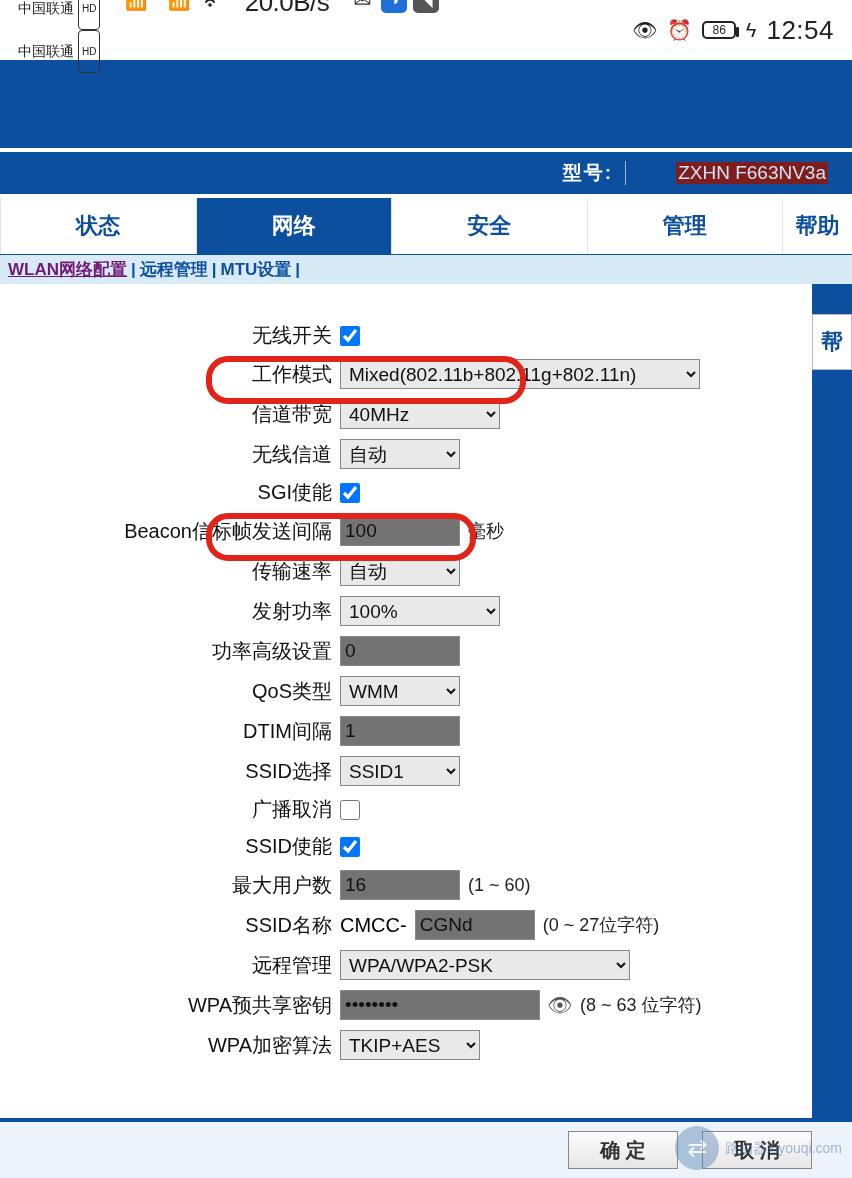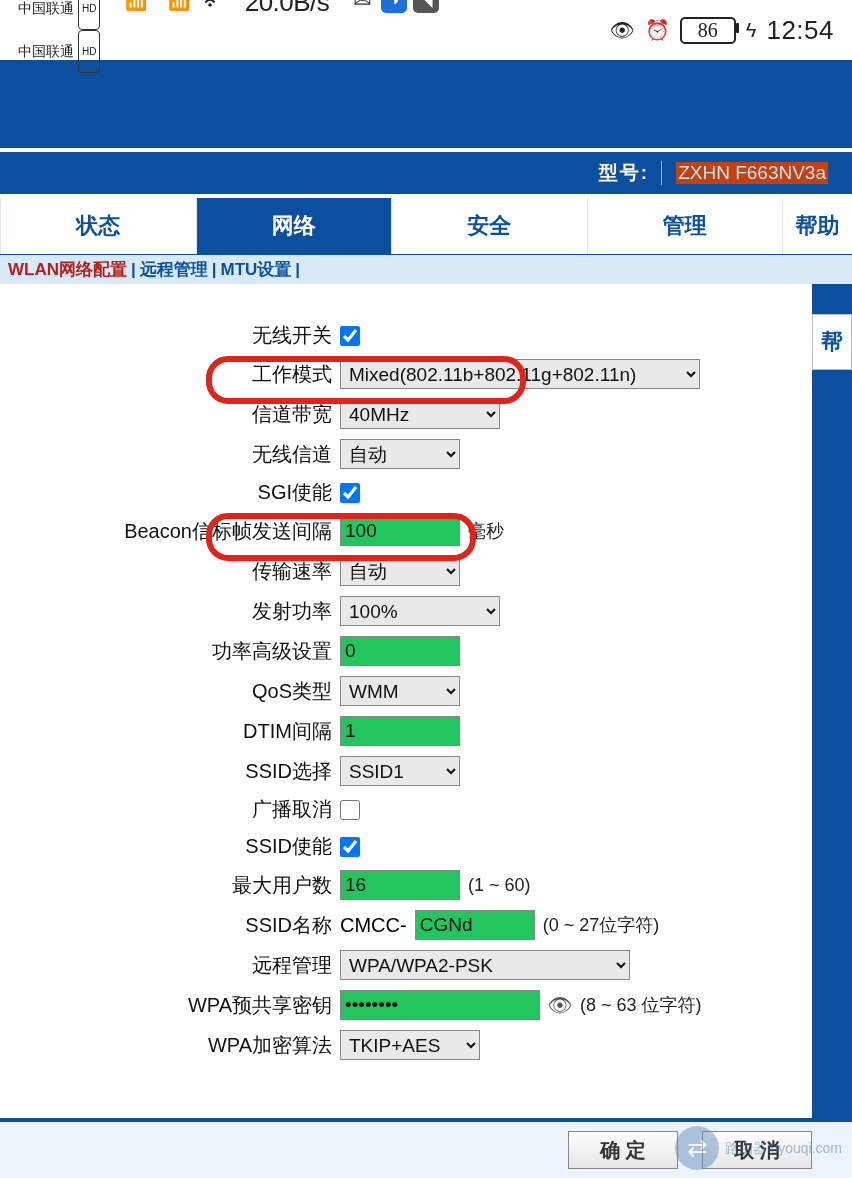--- a/index.html
+++ b/index.html
@@ -13,56 +13,56 @@
   .carrier-row { display:flex; align-items:center; gap:4px; }
   .hd-badge { border:1.5px solid #333; border-radius:4px; font-size:10px; padding:15px 3px; line-height:1.1; }
   .sig-icons { display:flex; align-items:flex-end; gap:6px; font-size:18px;}
   .speed { font-size:26px; margin-left:12px; letter-spacing:-0.5px; }
   .status-mid-icons { display:flex; align-items:center; gap:6px; margin-left:10px; }
   .mid-icon { width:26px; height:26px; border-radius:5px; display:flex; align-items:center; justify-content:center; font-size:16px; color:#fff;}
   .mid-icon.blue { background:#1e6fd6; }
   .mid-icon.gray { background:#555; }
   .mid-icon.wechat { font-size:22px; color:#333; background:transparent;}
   .status-right { margin-left:auto; display:flex; align-items:center; gap:10px; font-size:20px; }
-  .battery-box { border:2px solid #222; border-radius:5px; padding:0 16px; font-size:20px; position:relative;font-family:Liberation Serif, serif;}
+  .battery-box { border:2px solid #222; border-radius:5px; padding:0 8px; font-size:12px; position:relative;}
   .battery-box::after{content:""; position:absolute; right:-5px; top:4px; width:3px; height:10px; background:#222; border-radius:1px;}
   .time { font-size:26px; letter-spacing:0.5px;}
 
   
   .header-block { height: 88px; background: #0b4f9e; }
   .model-bar { height: 46px; background:#0b4f9e; border-top:4px solid #fff; display:flex; align-items:center; justify-content:flex-end; color:#fff; font-size:19px; padding-right:24px; }
   .model-label { font-weight:bold; margin-right:12px; letter-spacing:2px;}
   .model-sep { width:1px; height:24px; background:rgba(255,255,255,0.6); margin-right:14px;}
-  .model-value-box { background:#c2410c; color:#cfe2f7; padding:0 2px;}
+  .model-value-box { background:#7f1d1d; color:#cfe2f7; padding:0 2px;margin-left:36px;}
 
   
   .main-tabs { display:flex; height:60px; border-top:4px solid #fff; }
   .main-tab { flex:1; display:flex; align-items:center; justify-content:center; font-size:22px; font-weight:bold; cursor:pointer; background:#fff; color:#0b4f9e; border-left:1px solid #dfe7ee;}
   .main-tab.active { background:#0b4f9e; color:#fff; }
   .main-tab.last { flex:0 0 70px; }
 
   
   .sub-tabs { height:30px; background:#d9eaf7; border-top:1px solid #0b4f9e; display:flex; align-items:center; padding-left:6px; font-size:17px; color:#0b4f9e; font-weight:bold;}
   .sub-tab { padding:0 2px; cursor:pointer;}
-  .sub-tab.active { color:#b91c1c; }
+  .sub-tab.active { color:#701a75;text-decoration:underline; }
   .sub-sep { color:#0b4f9e; padding:0 2px; }
 
   
   .content-wrap { display:flex; height: calc(1178px - 60px - 88px - 46px - 60px - 30px - 60px); }
   .content { flex:1; background:#fff; padding:38px 20px 10px 20px; overflow:auto; }
   .right-rail { width:40px; background:#0b4f9e; position:relative; }
   .help-tab { position:absolute; top:30px; left:0; width:40px; height:56px; background:#fff; border:1px solid #bbb; display:flex; align-items:center; justify-content:center; font-size:22px; font-weight:bold; color:#0b4f9e;}
 
   
   .form-row { display:flex; align-items:center; margin-bottom:10px; position:relative; }
   .form-label { width:320px; text-align:right; padding-right:8px; font-size:20px; color:#111; }
   .form-ctrl { display:flex; align-items:center; gap:8px; }
   select, input[type=text], input[type=password] { font-size:19px; padding:2px 4px; height:30px; border:1px solid #888; background:#efefef; color:#111;}
   select { background:#e9e9e9; }
-  input[type=text], input[type=password] { background:#22c55e;}
+  input[type=text], input[type=password] { background:#737373;}
   .w-long { width:360px; }
   .w-mid  { width:160px; }
   .w-short{ width:120px; }
   .w-num  { width:120px; }
   .w-wide { width:290px; }
   .hint { font-size:18px; color:#222; }
   input[type=checkbox]{ width:20px; height:20px; }
   .eye-icon { width:24px; height:24px; display:inline-flex; align-items:center; justify-content:center; font-size:20px; color:#555; cursor:pointer;}
   .ssid-prefix { font-size:20px;}
 

